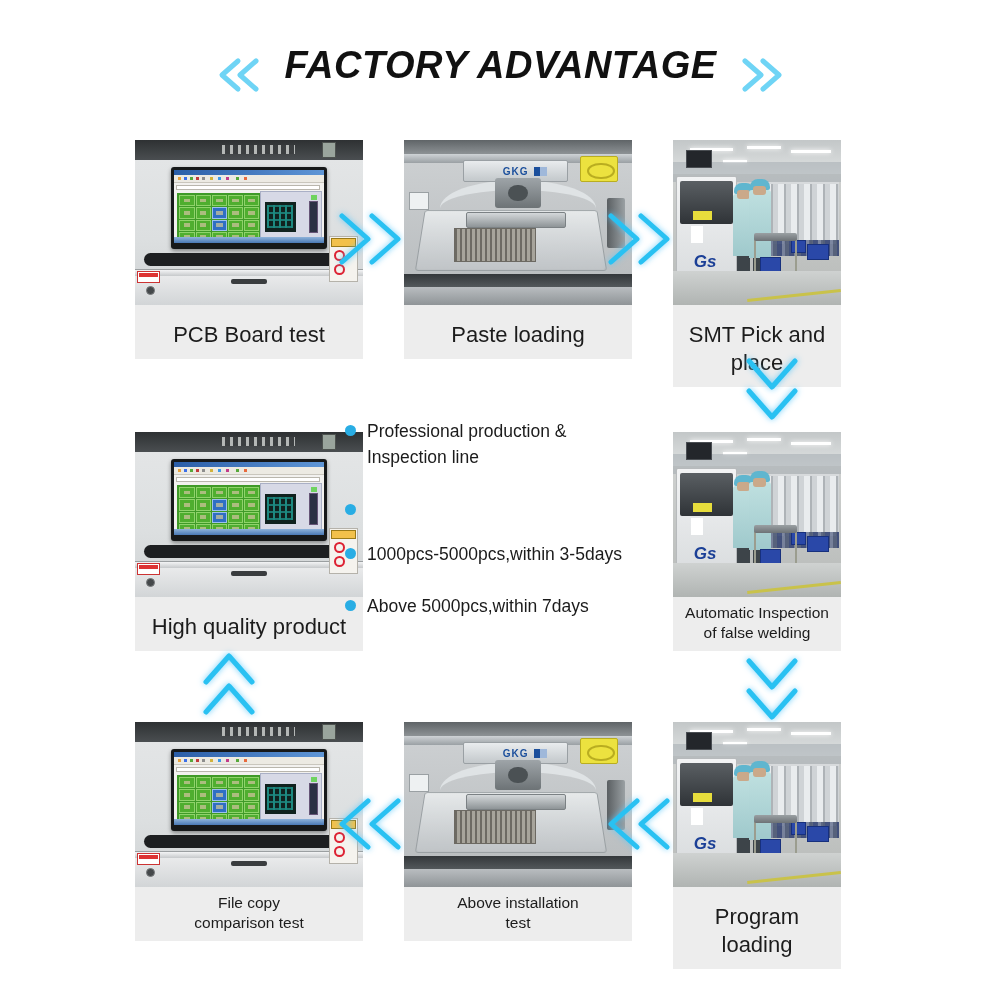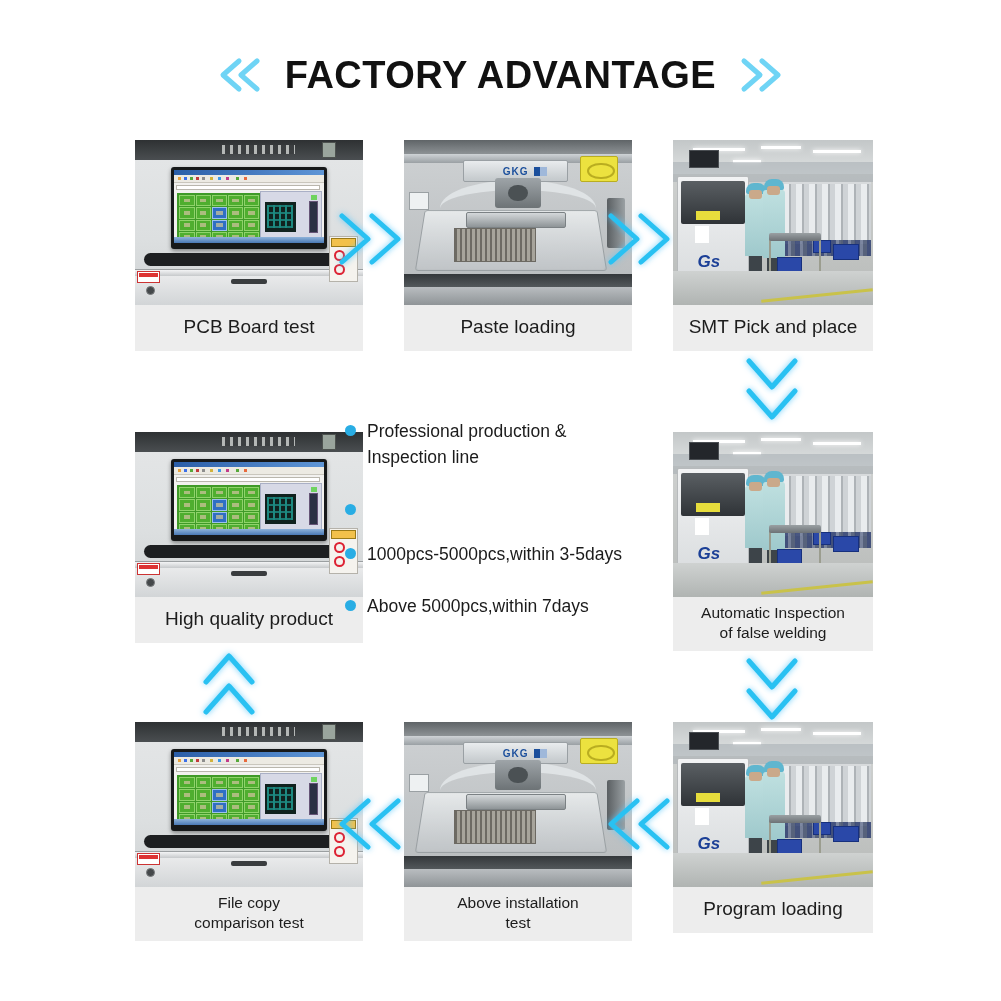--- a/index.html
+++ b/index.html
@@ -17,57 +17,57 @@
   .page { position: relative; width: 1001px; height: 1001px; }
 
   
   .title-row {
     position: absolute;
     top: 44px;
     left: 0;
     width: 1001px;
     height: 62px;
     display: flex;
-    align-items: center;
     justify-content: center;
     gap: 22px;
+    font-style: italic;
   }
   .title-text {
     font-size: 38px;
     font-weight: bold;
     color: #111111;
     letter-spacing: 0.5px;
     white-space: nowrap;
   }
   .title-chev { display: flex; align-items: center; }
 
   
   .card {
     position: absolute;
     width: 228px;
     background: #ededed;
     display: flex;
     flex-direction: column;
   }
-  .card.wide { width: 200px; }
+  .card.wide { width: 168px; }
 
   .photo {
     width: 100%;
     height: 165px;
     position: relative;
     overflow: hidden;
     background: #b9bcbe;
   }
   .card-label {
     background: #ededed;
     color: #1c1c1c;
-    font-size: 19px;
+    font-size: 22px;
     line-height: 1.28;
     text-align: center;
-    padding: 9px 4px 10px 4px;
+    padding: 16px 4px 10px 4px;
     min-height: 46px;
     display: flex;
     align-items: center;
     justify-content: center;
   }
   .card-label.two-line { font-size: 15.5px; padding: 6px 3px 8px 3px; }
 
   
   .pA { background: linear-gradient(#d8dadb, #cdd0d2); }
   .pA .ceiling {

